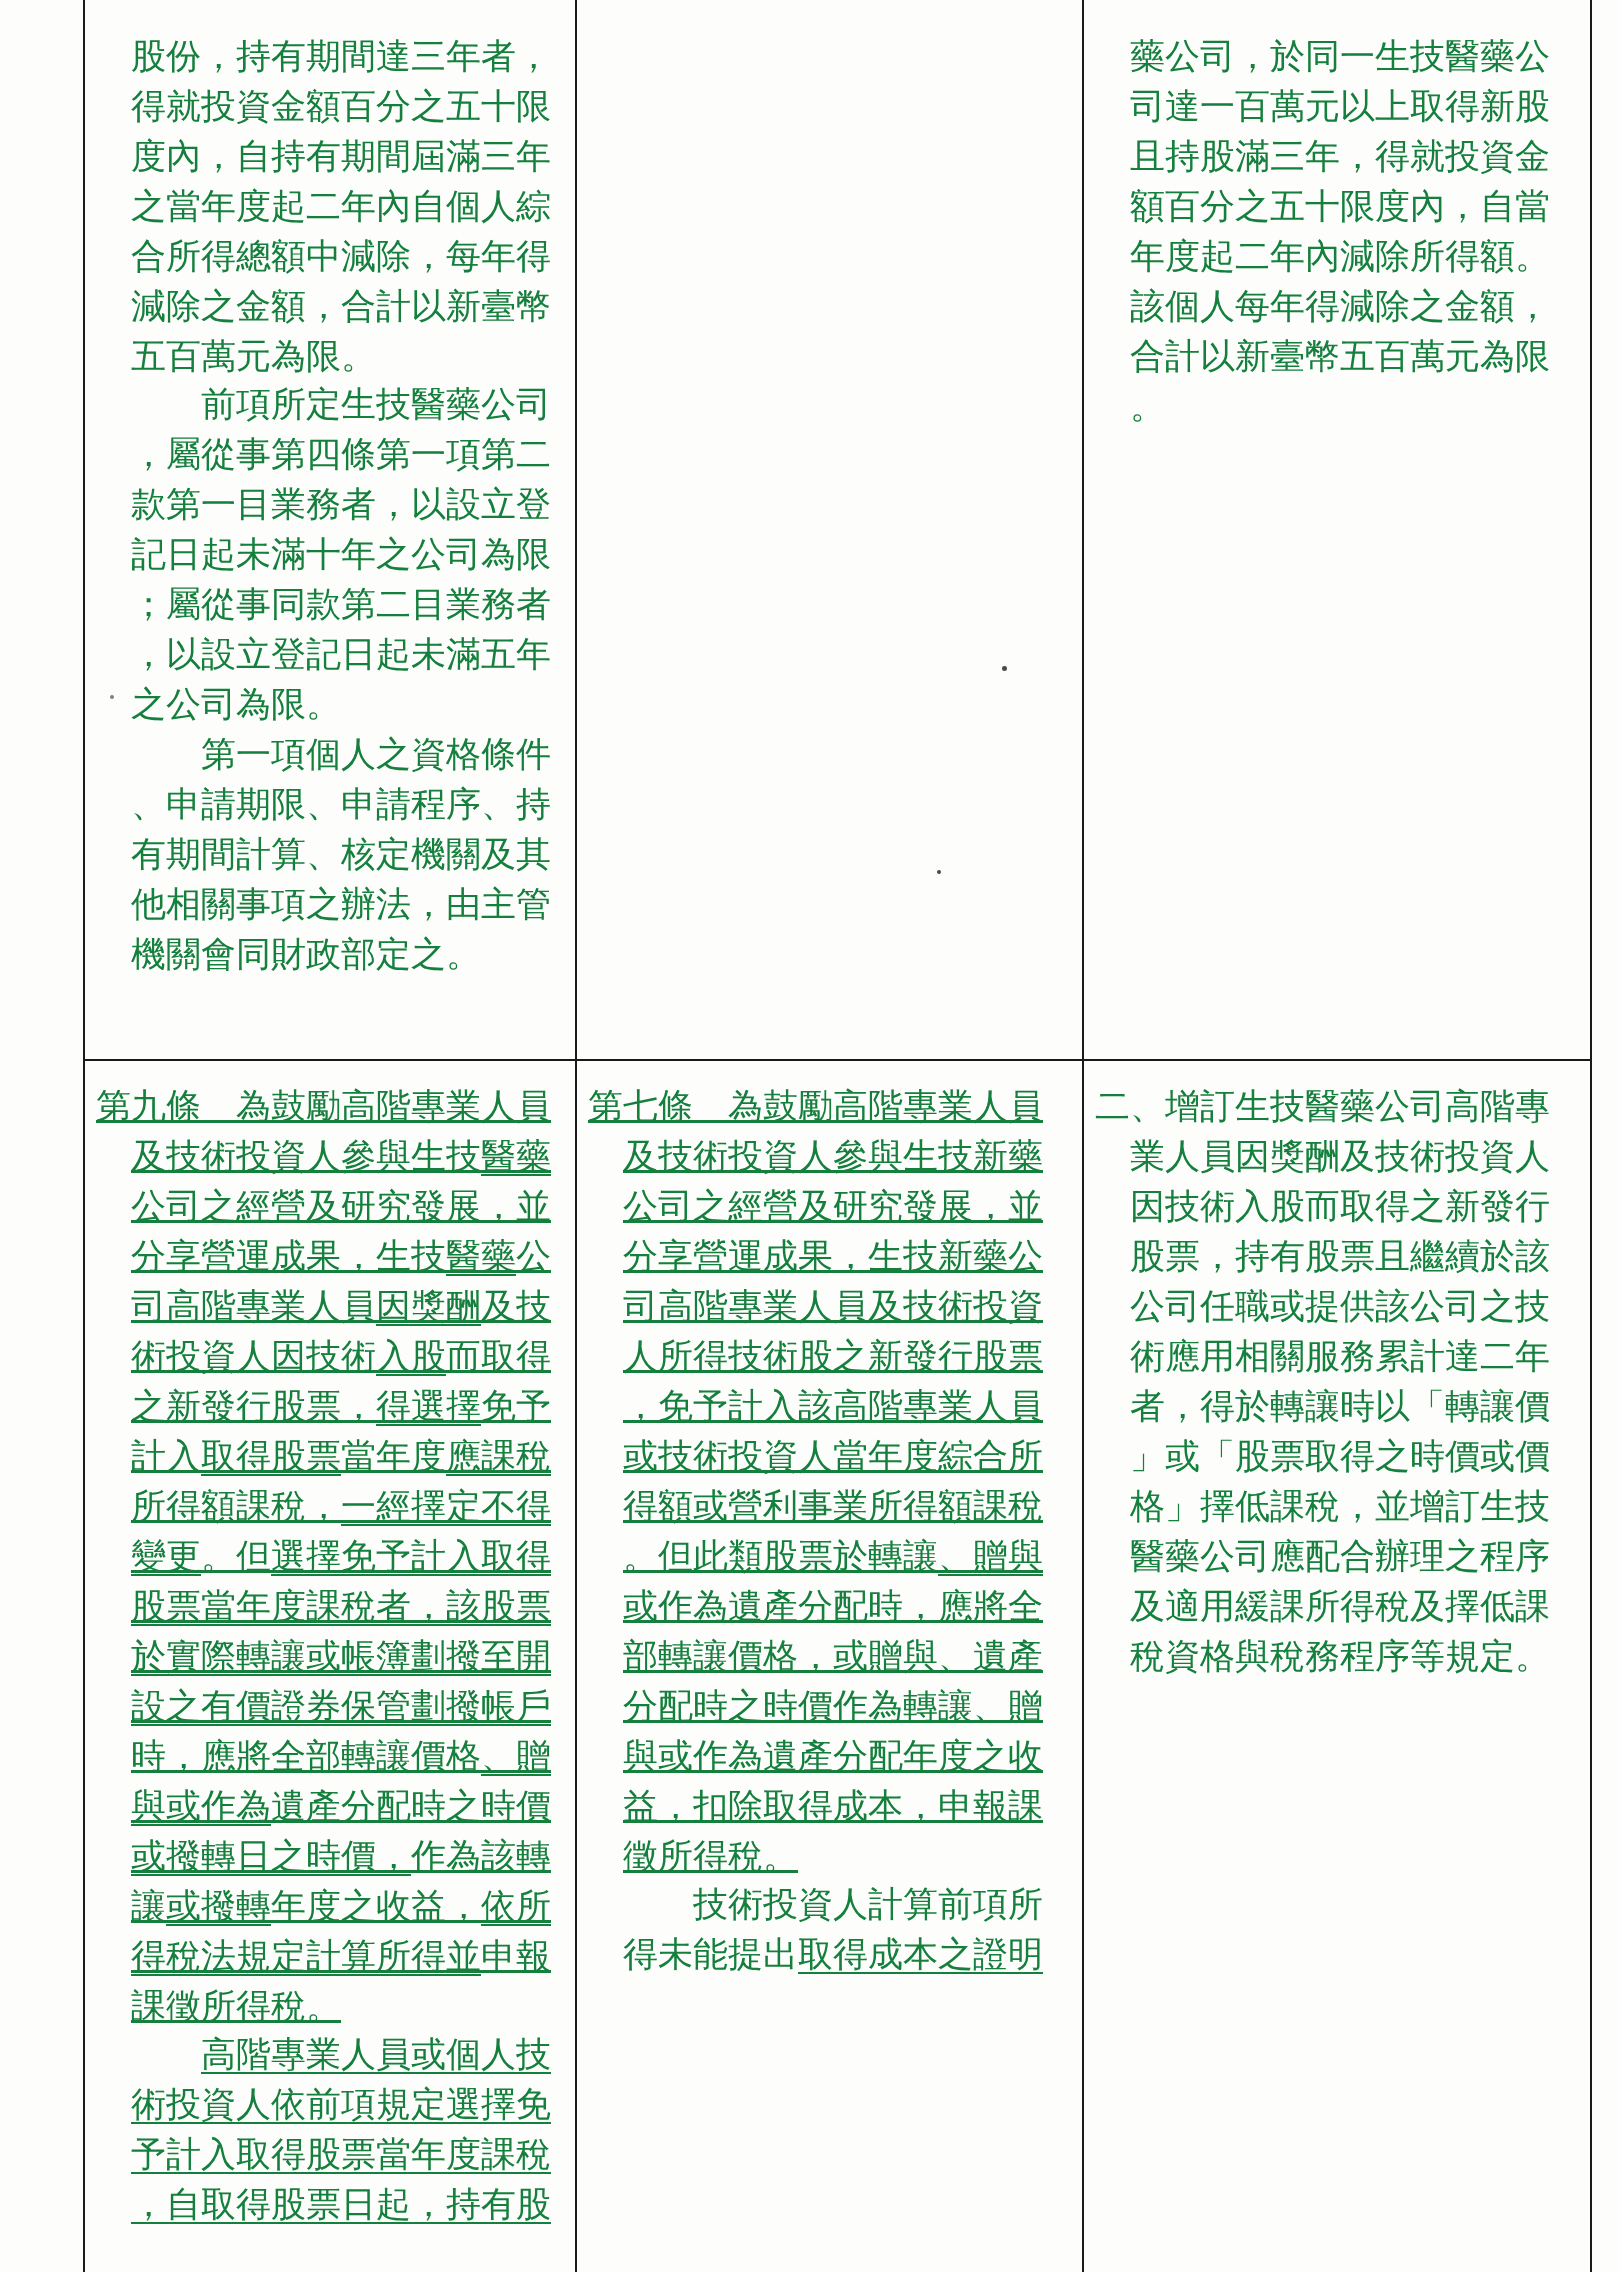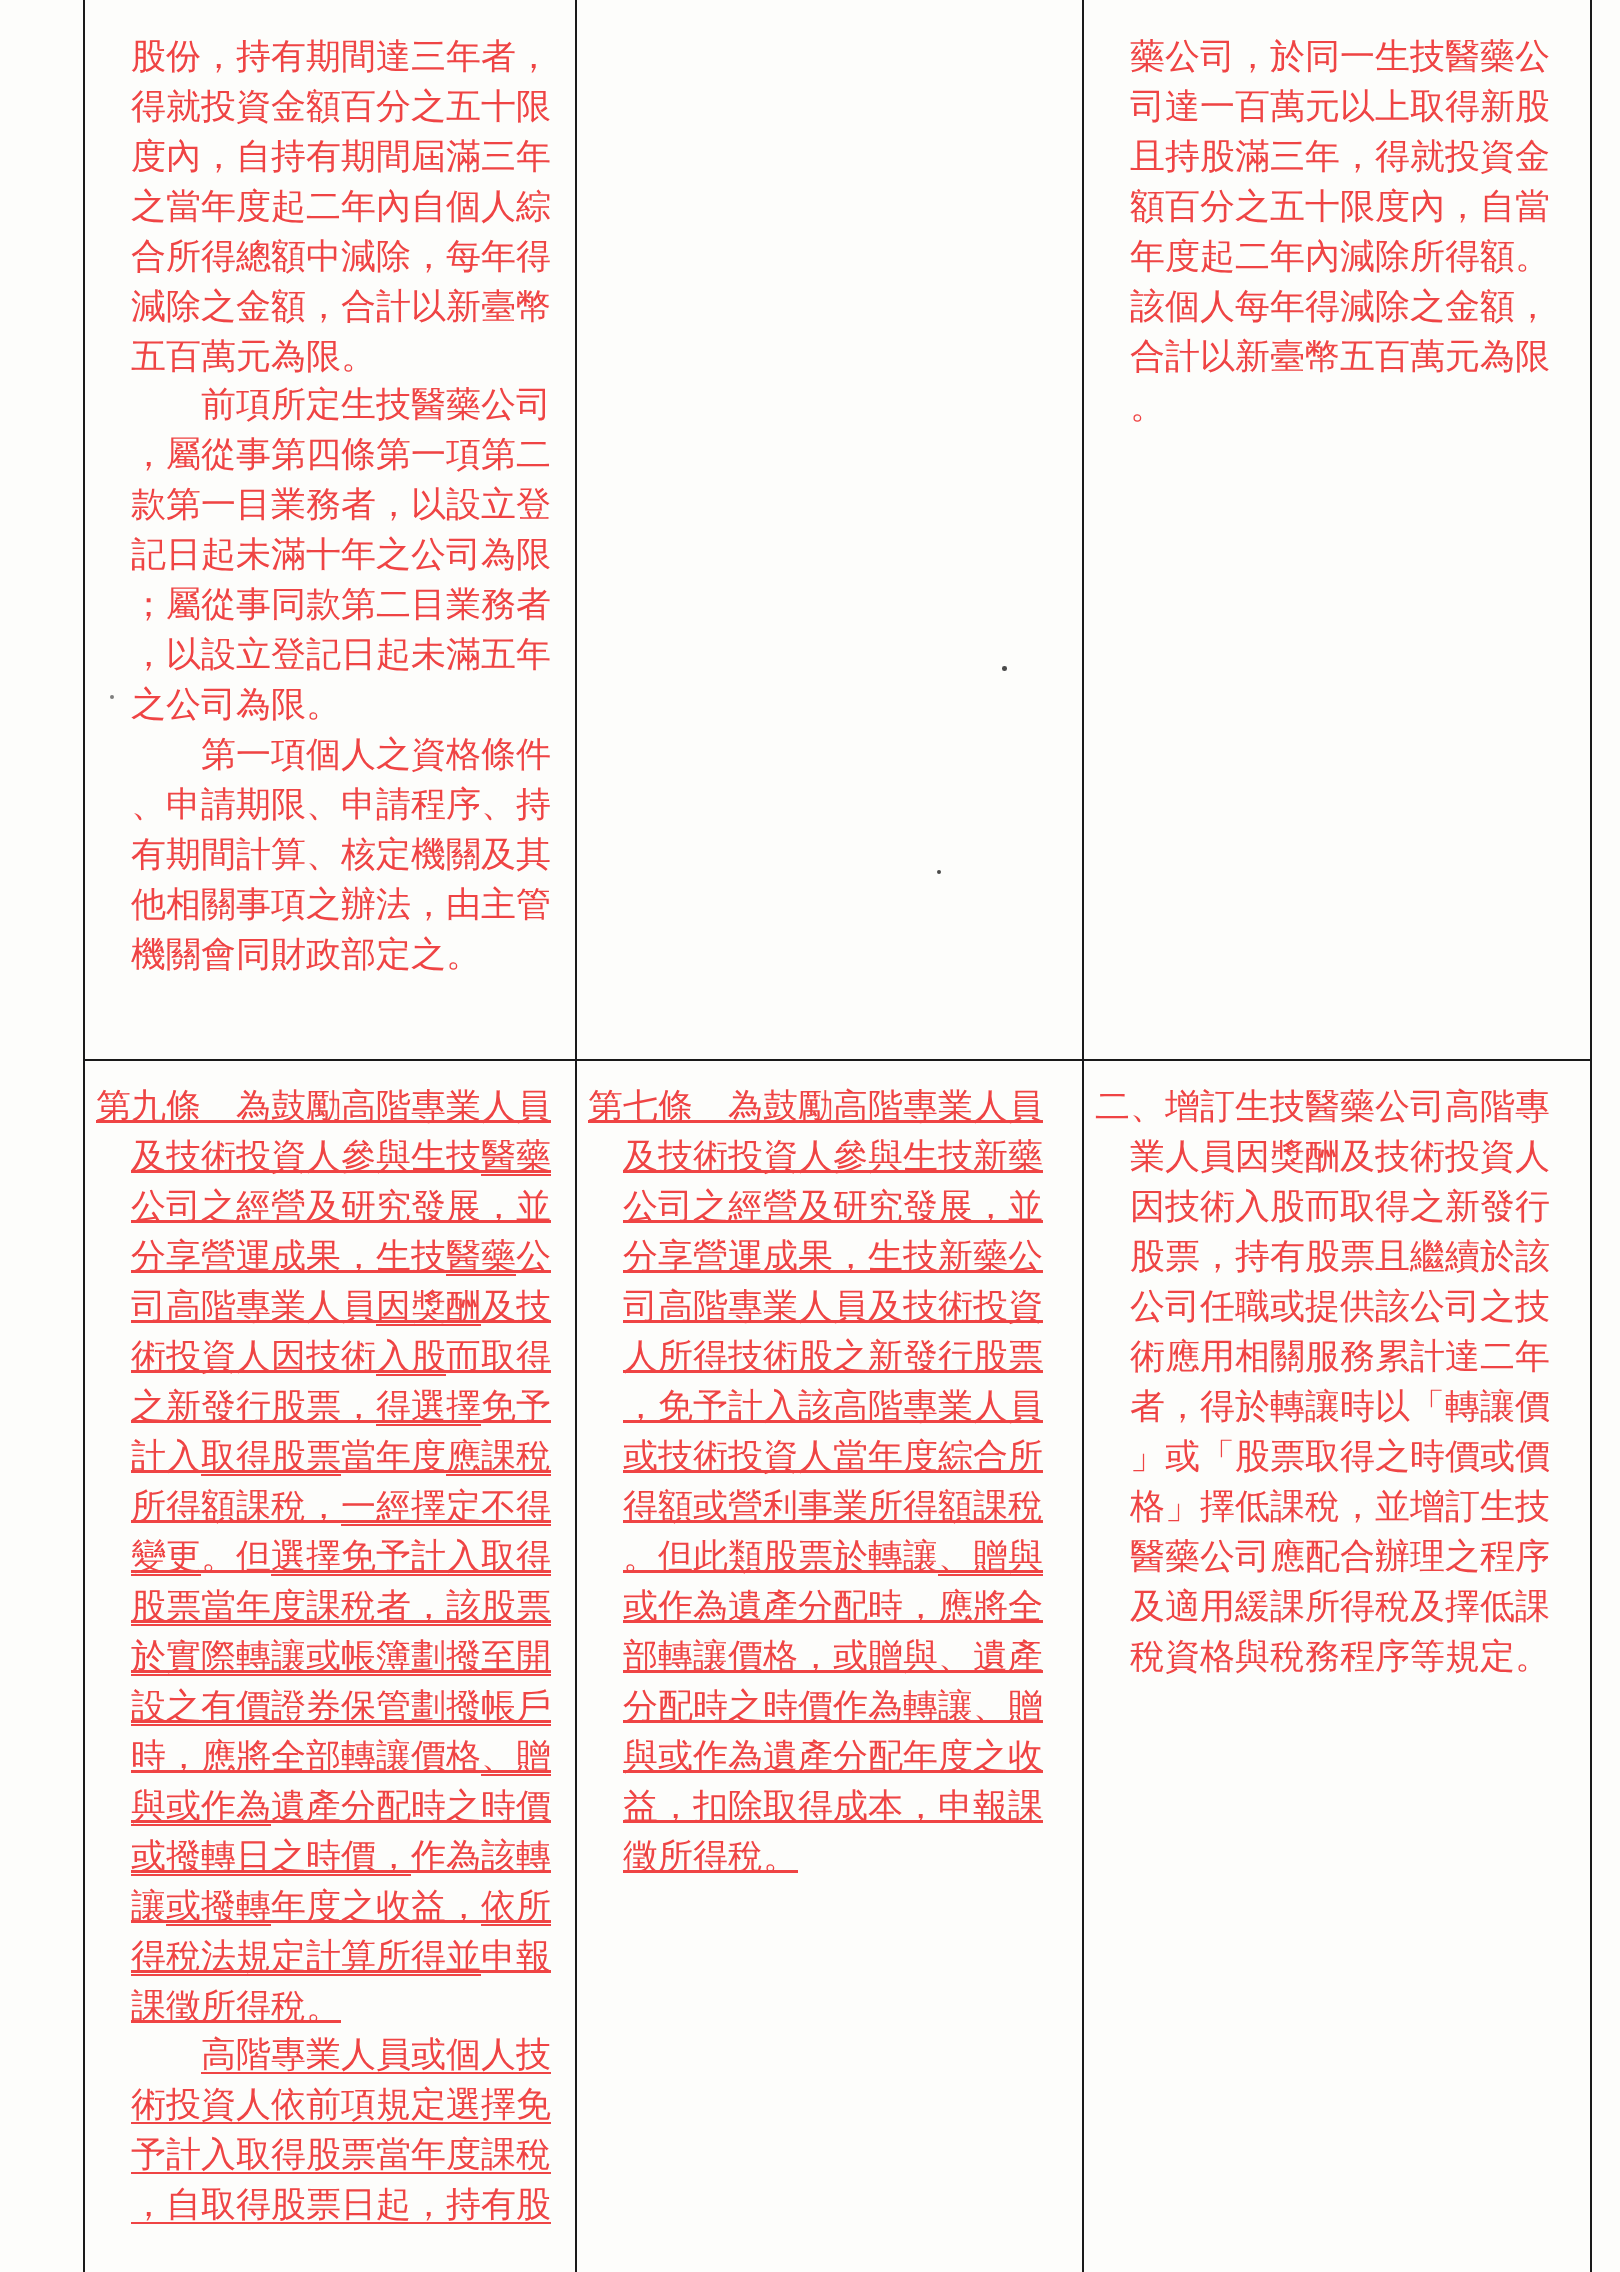--- a/index.html
+++ b/index.html
@@ -7,21 +7,21 @@
     padding: 0;
     background: #ffffff;
   }
   .page {
     position: relative;
     width: 1620px;
     height: 2273px;
     background: #fdfdfb;
     overflow: hidden;
     font-family: "Liberation Serif", "DejaVu Serif", serif;
-    color: #ef4444;
+    color: #15803d;
   }
   .law-table {
     position: absolute;
     left: 83px;
     top: 0;
     width: 1505px;
     border-left: 2.4px solid #1a1a1a;
     border-right: 2.4px solid #1a1a1a;
   }
   .trow {
@@ -84,20 +84,21 @@
           <p class="p p-flush"><span class="">藥公司，於同一生技醫藥公司達一百萬元以上取得新股且持股滿三年，得就投資金額百分之五十限度內，自當年度起二年內減除所得額。該個人每年得減除之金額，合計以新臺幣五百萬元為限。</span></p>
         </div>
     </div>
     <div class="trow trow-2">
       <div class="tcell">
           <p class="p p-article"><span class="">第九條　為鼓勵高階專業人員及技術投資人參與生技</span><span class="u">醫藥</span><span class="">公司之經營及研究發展，並分享營運成果，生技</span><span class="u">醫藥</span><span class="">公司高階專業人員</span><span class="u">因獎酬</span><span class="">及技術投資人因技術</span><span class="u">入股</span><span class="">而取得之新發行股票，</span><span class="u">得選擇</span><span class="">免予計入</span><span class="u">取得股票</span><span class="">當年度</span><span class="u">應課稅</span><span class="">所得額課稅，</span><span class="u">一經擇定不得變更</span><span class="">。但</span><span class="u">選擇免予計入取得股票當年度課稅者，該股票於實際轉讓或帳簿劃撥至開設之有價證券保管劃撥帳戶</span><span class="">時，應將全部轉讓價格</span><span class="u">、贈與或作為</span><span class="">遺產分配時之時價</span><span class="u">或撥轉日之時價，</span><span class="">作為該轉讓</span><span class="u">或撥轉</span><span class="">年度之收益，</span><span class="u">依所得稅法規定計算所得並</span><span class="">申報課徵所得稅。</span></p>
           <p class="p p-indent"><span class="u">高階專業人員或個人技術投資人依前項規定選擇免予計入取得股票當年度課稅，自取得股票日起，持有股</span></p>
         </div>
       <div class="tcell">
           <p class="p p-article"><span class="">第七條　為鼓勵高階專業人員及技術投資人參與生技新藥公司之經營及研究發展，並分享營運成果，生技新藥公司高階專業人員及技術投資人所得技術股之新發行股票，免予計入該高階專業人員或技術投資人當年度綜合所得額或營利事業所得額課稅。但此類股票於轉讓</span><span class="u">、贈與</span><span class="">或作為遺產分配時，應將全部轉讓價格，或贈與、遺產分配時之時價作為轉讓、贈與或作為遺產分配年度之收益，扣除取得成本，申報課徵所得稅。</span></p>
+          <p class="p p-indent"><span class="">技術投資人計算前項所得未能提出</span><span class="u">取得成本之證明</span></p>
         </div>
       <div class="tcell">
           <p class="p p-item"><span class="">二、增訂生技醫藥公司高階專業人員因獎酬及技術投資人因技術入股而取得之新發行股票，持有股票且繼續於該公司任職或提供該公司之技術應用相關服務累計達二年者，得於轉讓時以「轉讓價」或「股票取得之時價或價格」擇低課稅，並增訂生技醫藥公司應配合辦理之程序及適用緩課所得稅及擇低課稅資格與稅務程序等規定。</span></p>
         </div>
     </div>
   </div>
   <div class="speck speck-1"></div>
   <div class="speck speck-2"></div>
   <div class="speck speck-3"></div>
 </div>

